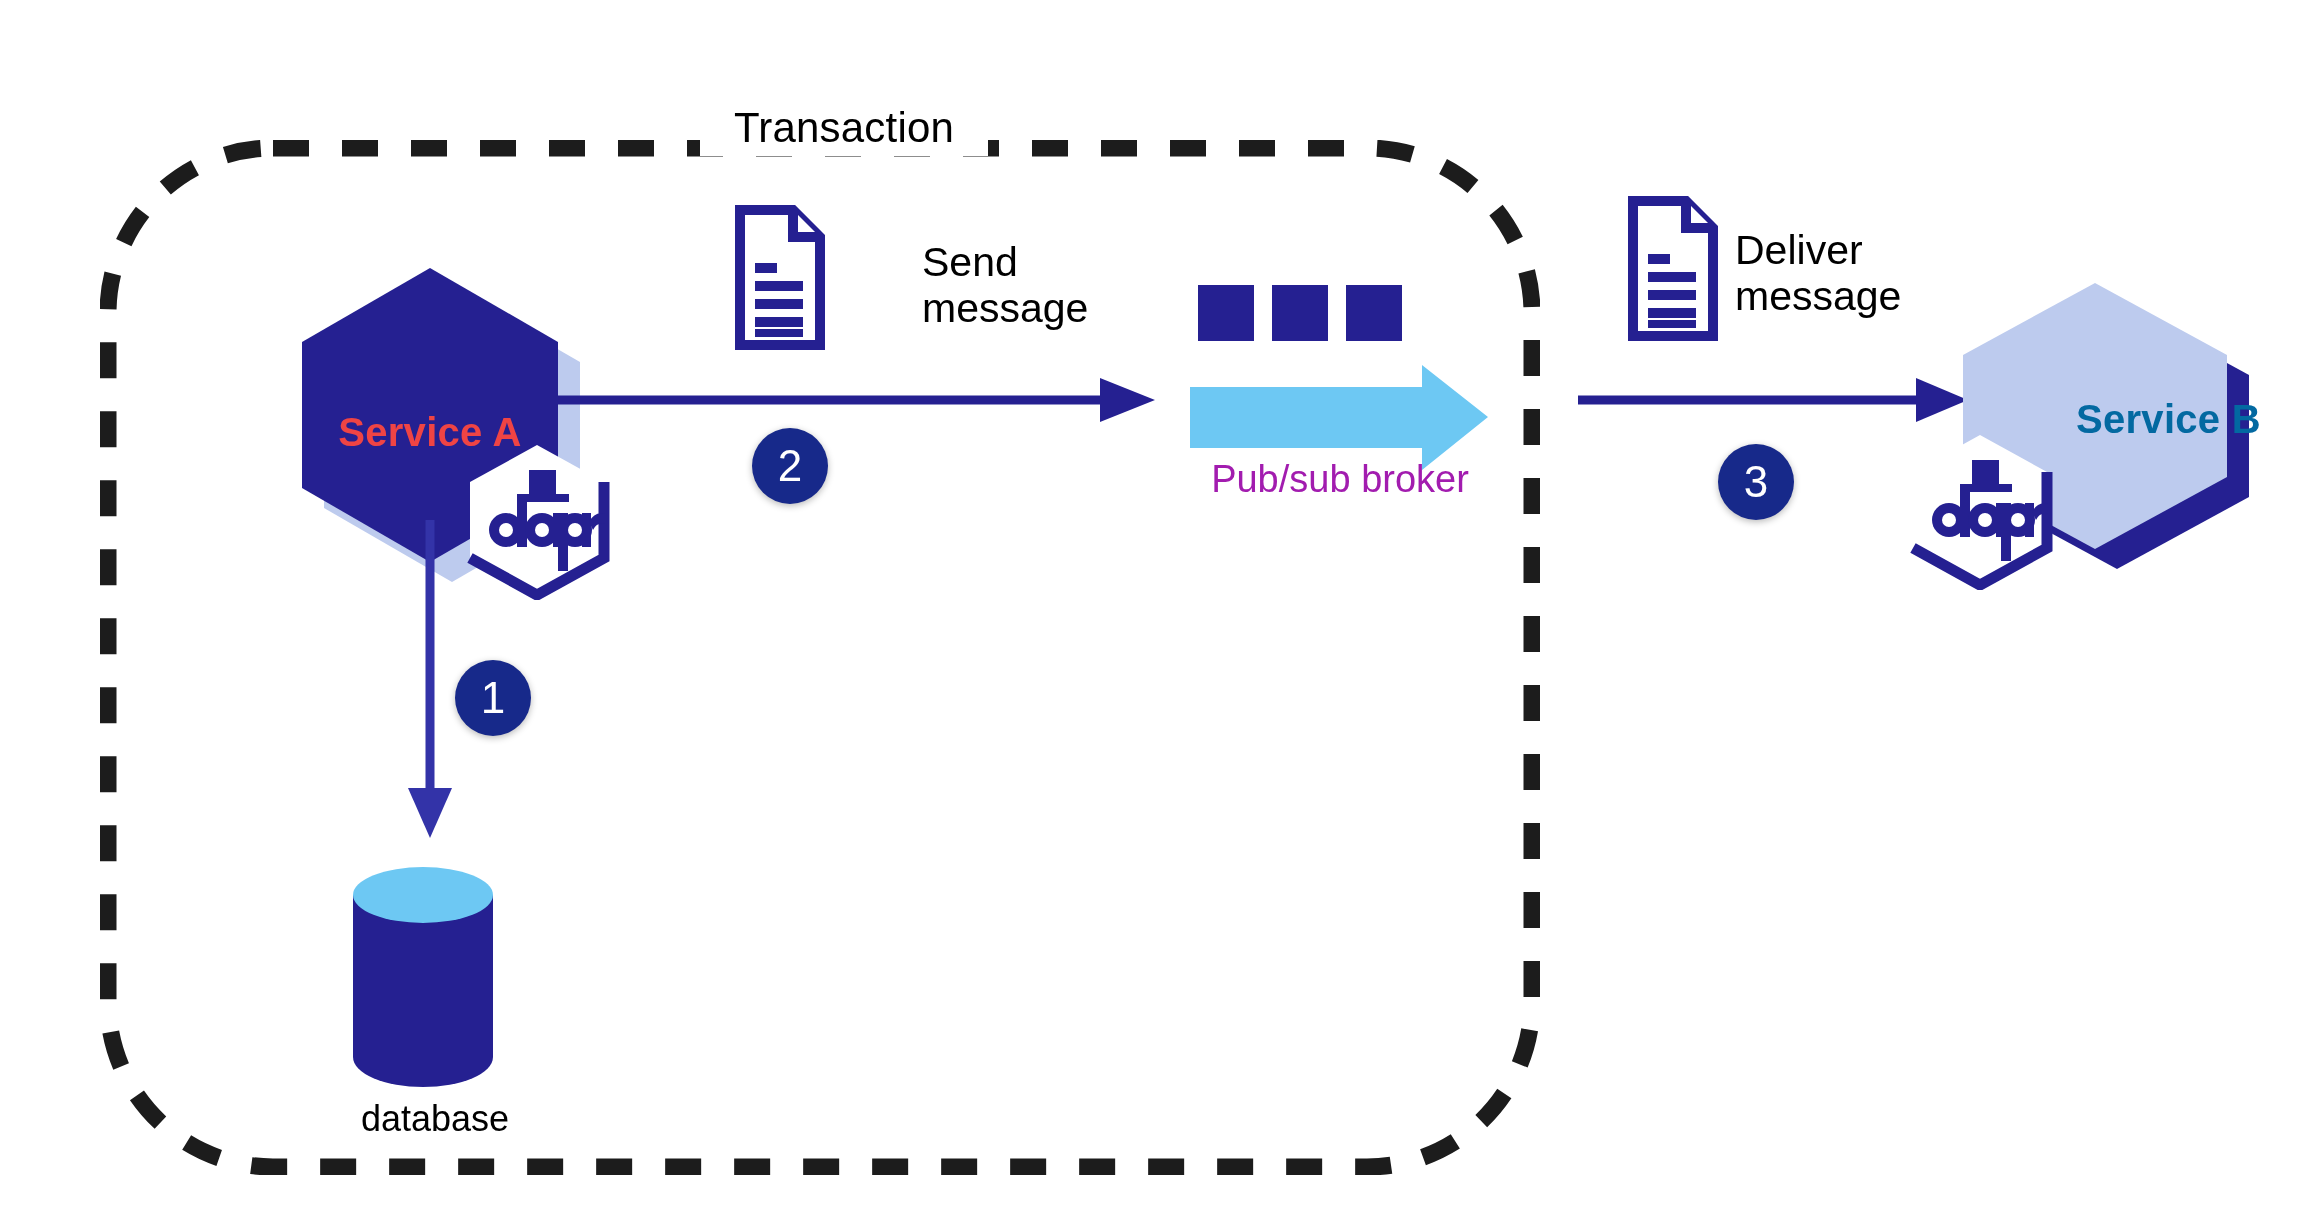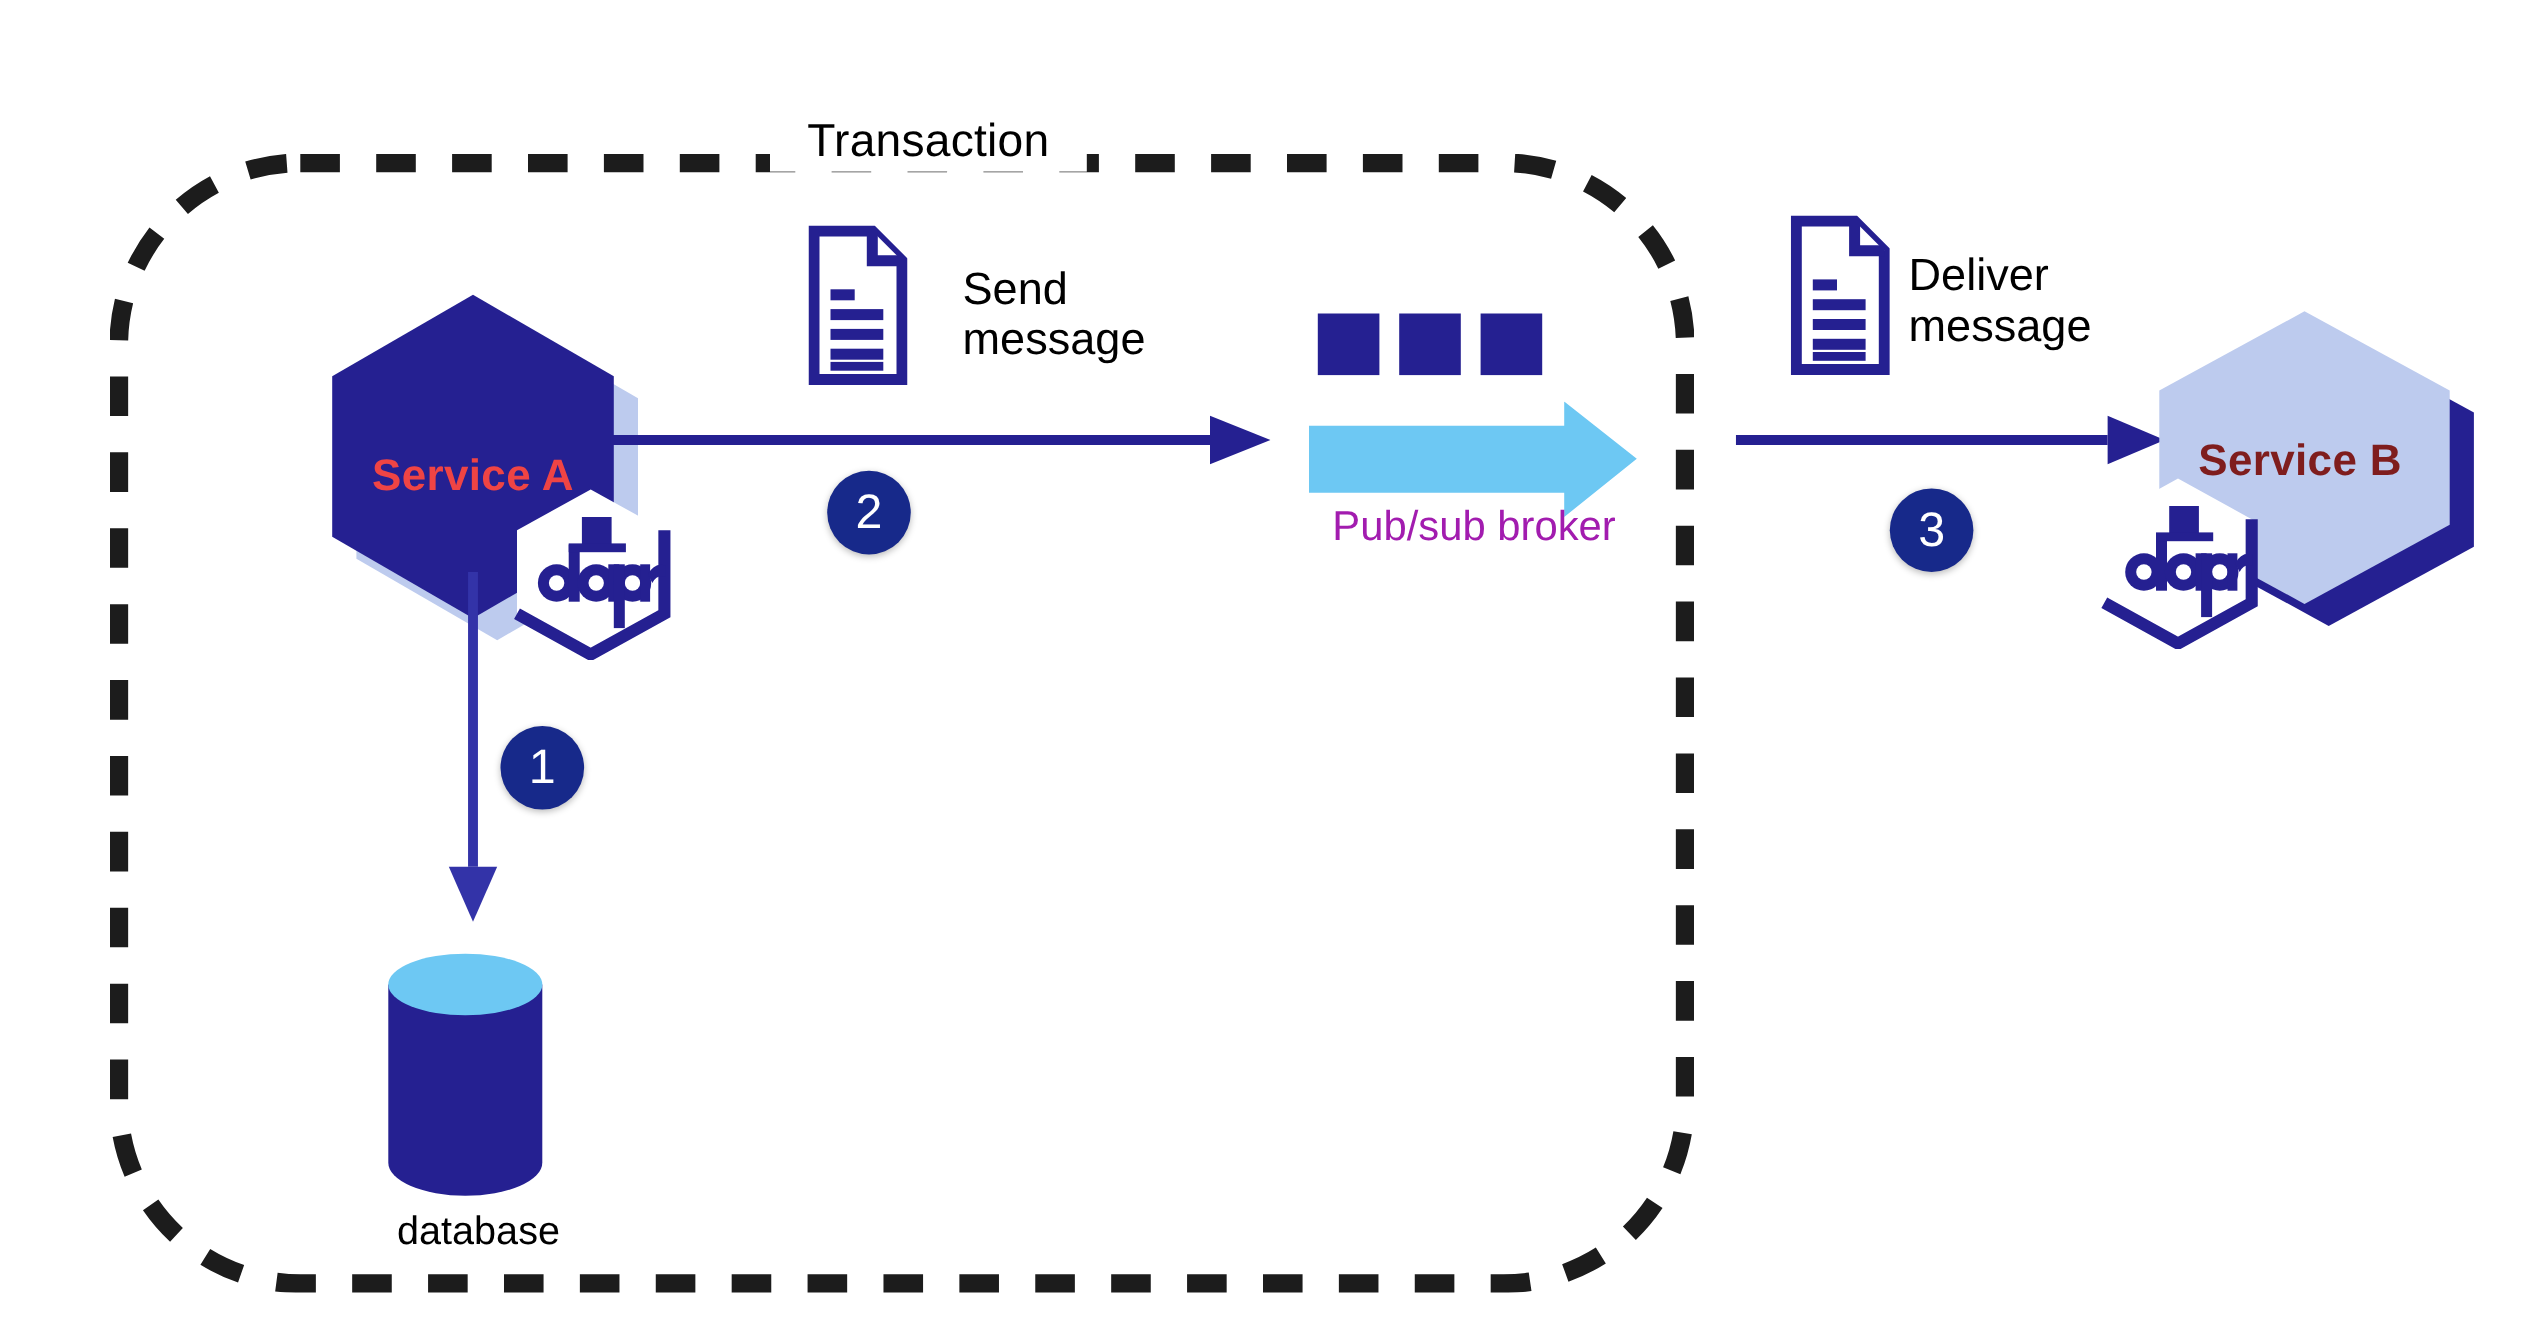--- a/index.html
+++ b/index.html
@@ -176,21 +176,21 @@
     <svg width="90" height="145" viewBox="0 0 90 145">
       <path d="M5,5 L58,5 L85,32 L85,140 L5,140 Z" fill="#ffffff" stroke="#252091" stroke-width="10"></path>
       <path d="M58,5 L58,32 L85,32" fill="#ffffff" stroke="#252091" stroke-width="10"></path>
       <rect x="20" y="58" width="22" height="10" fill="#252091"></rect>
       <rect x="20" y="76" width="48" height="10" fill="#252091"></rect>
       <rect x="20" y="94" width="48" height="10" fill="#252091"></rect>
       <rect x="20" y="112" width="48" height="10" fill="#252091"></rect>
       <rect x="20" y="124" width="48" height="8" fill="#252091"></rect>
     </svg>
   </div>
-  <div class="doc-label" style="left:875px; top:240px;">Send
+  <div class="doc-label" style="left:922px; top:240px;">Send
 message</div>
 
   <svg class="flow-arrow" style="left:555px; top:370px;" width="600" height="60" viewBox="0 0 600 60">
     <line x1="0" y1="30" x2="545" y2="30" stroke="#252091" stroke-width="9"></line>
     <polygon points="545,8 600,30 545,52" fill="#252091"></polygon>
   </svg>
   <div class="step-badge" id="step-badge-2">2</div>
 
   <div class="abs" id="pubsub-broker">
     <div class="broker-square" id="broker-sq-1"></div>
@@ -222,21 +222,21 @@
   </svg>
   <div class="step-badge" id="step-badge-3">3</div>
 
   <div class="hex-wrap" style="left:1935px; top:255px; width:340px; height:330px;">
     <svg width="340" height="330" viewBox="0 0 340 330">
 
       <polygon points="28,100 160,28 292,100 292,222 160,294 28,222" fill="#252091" transform="translate(22,20)"></polygon>
 
       <polygon points="28,100 160,28 292,100 292,222 160,294 28,222" fill="#bdcbee"></polygon>
     </svg>
-    <div class="hex-label" style="top:142px; left:-14px; color:#7f1d1d;">Service B</div>
+    <div class="hex-label" style="top:142px; left:-14px; color:#0369a1;text-align:right;">Service B</div>
   </div>
 
   <div class="dapr-badge" style="left:1905px; top:430px; width:150px; height:160px;">
     <svg width="150" height="160" viewBox="0 0 150 160">
       <polygon points="8,42 75,5 142,42 142,118 75,155 8,118" fill="#ffffff"></polygon>
       <path d="M142,42 L142,118 L75,155 L8,118" fill="none" stroke="#252091" stroke-width="11"></path>
       <g fill="#252091">
         <circle cx="44" cy="90" r="17"></circle>
         <circle cx="44" cy="90" r="7" fill="#ffffff"></circle>
         <rect x="55" y="55" width="10" height="52"></rect>

